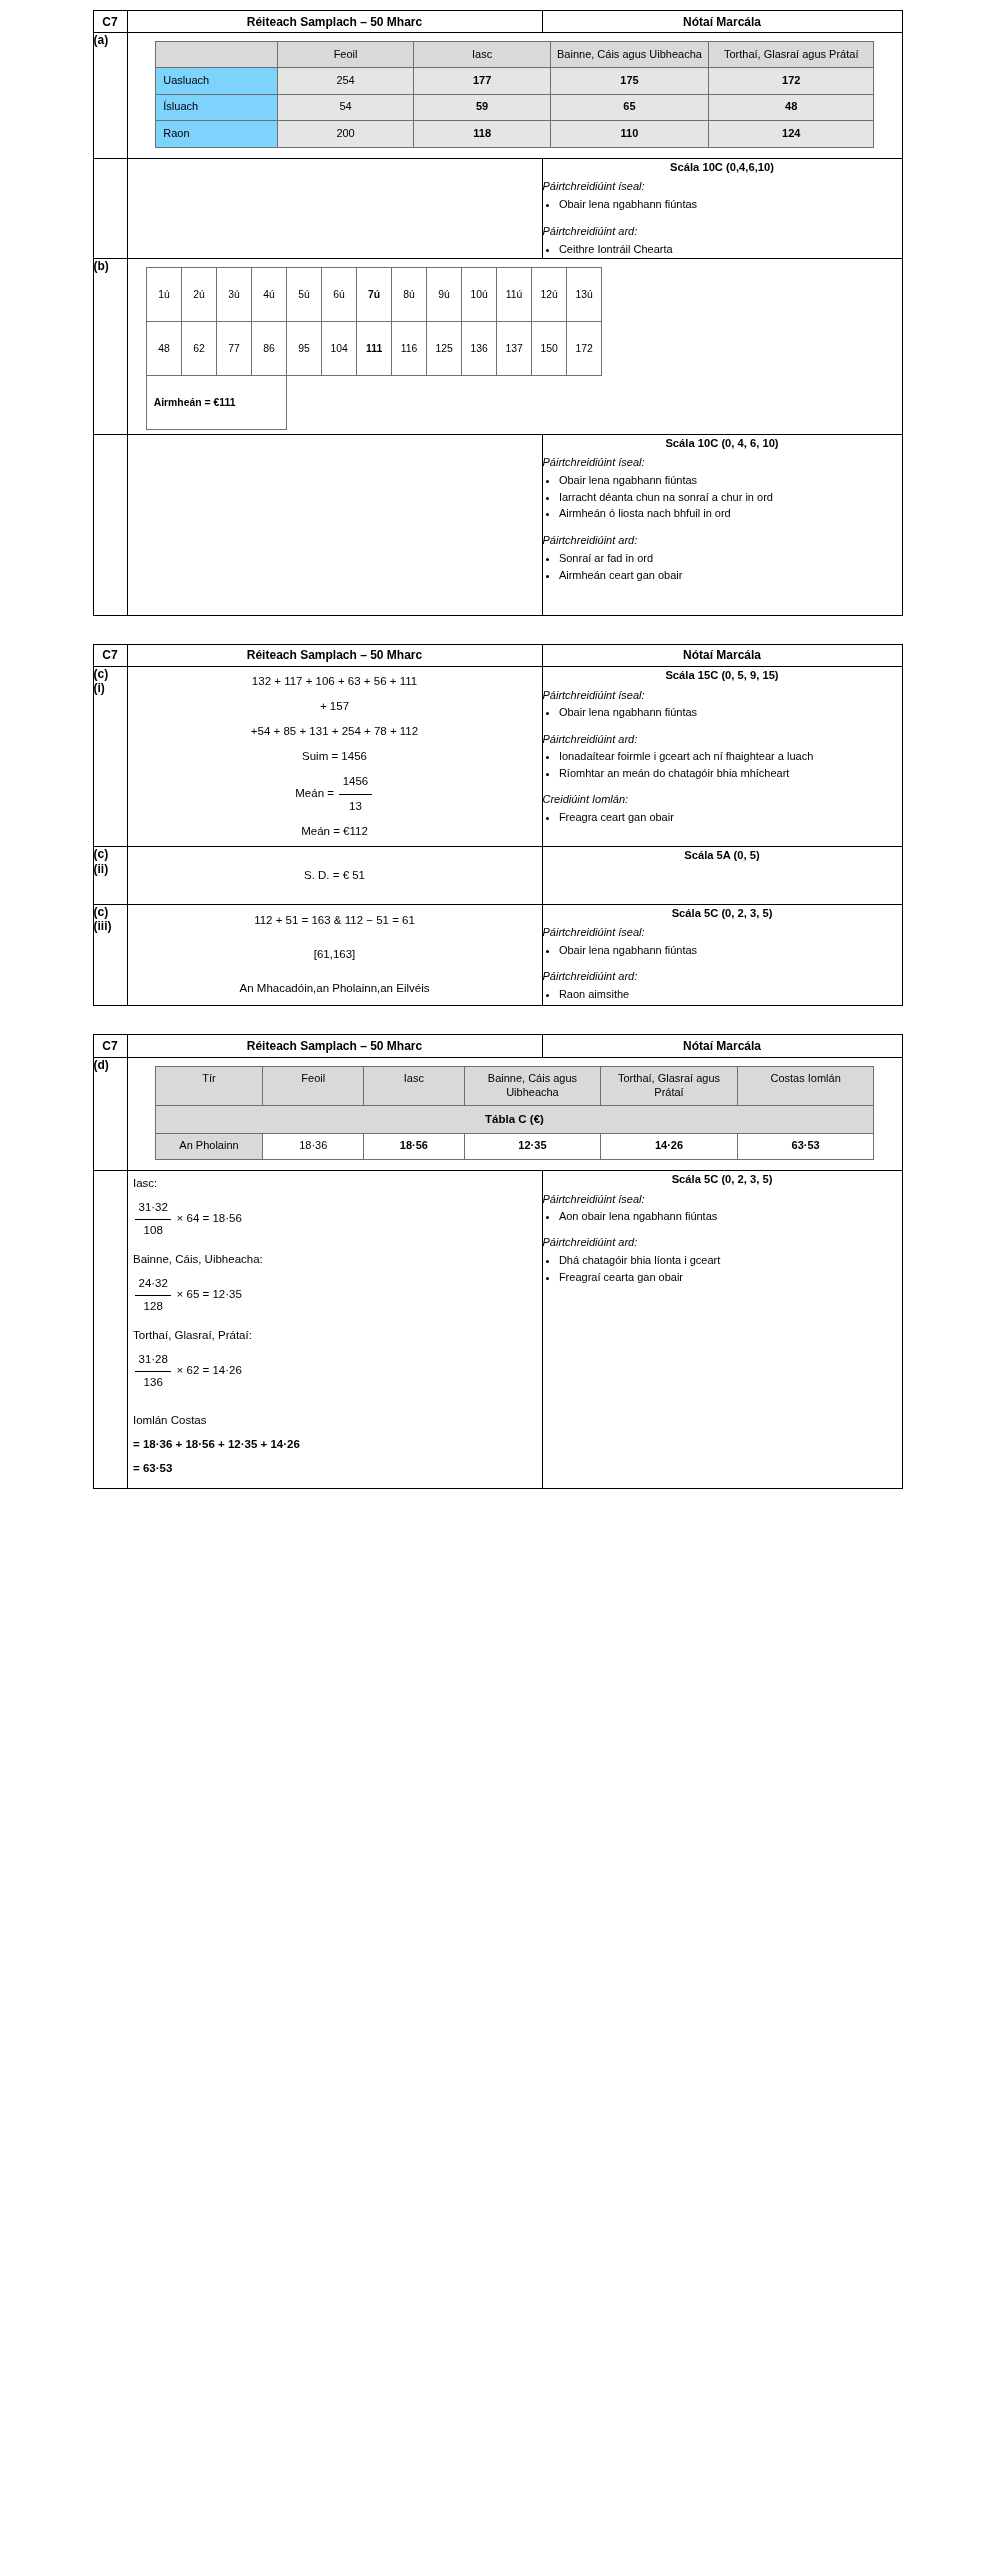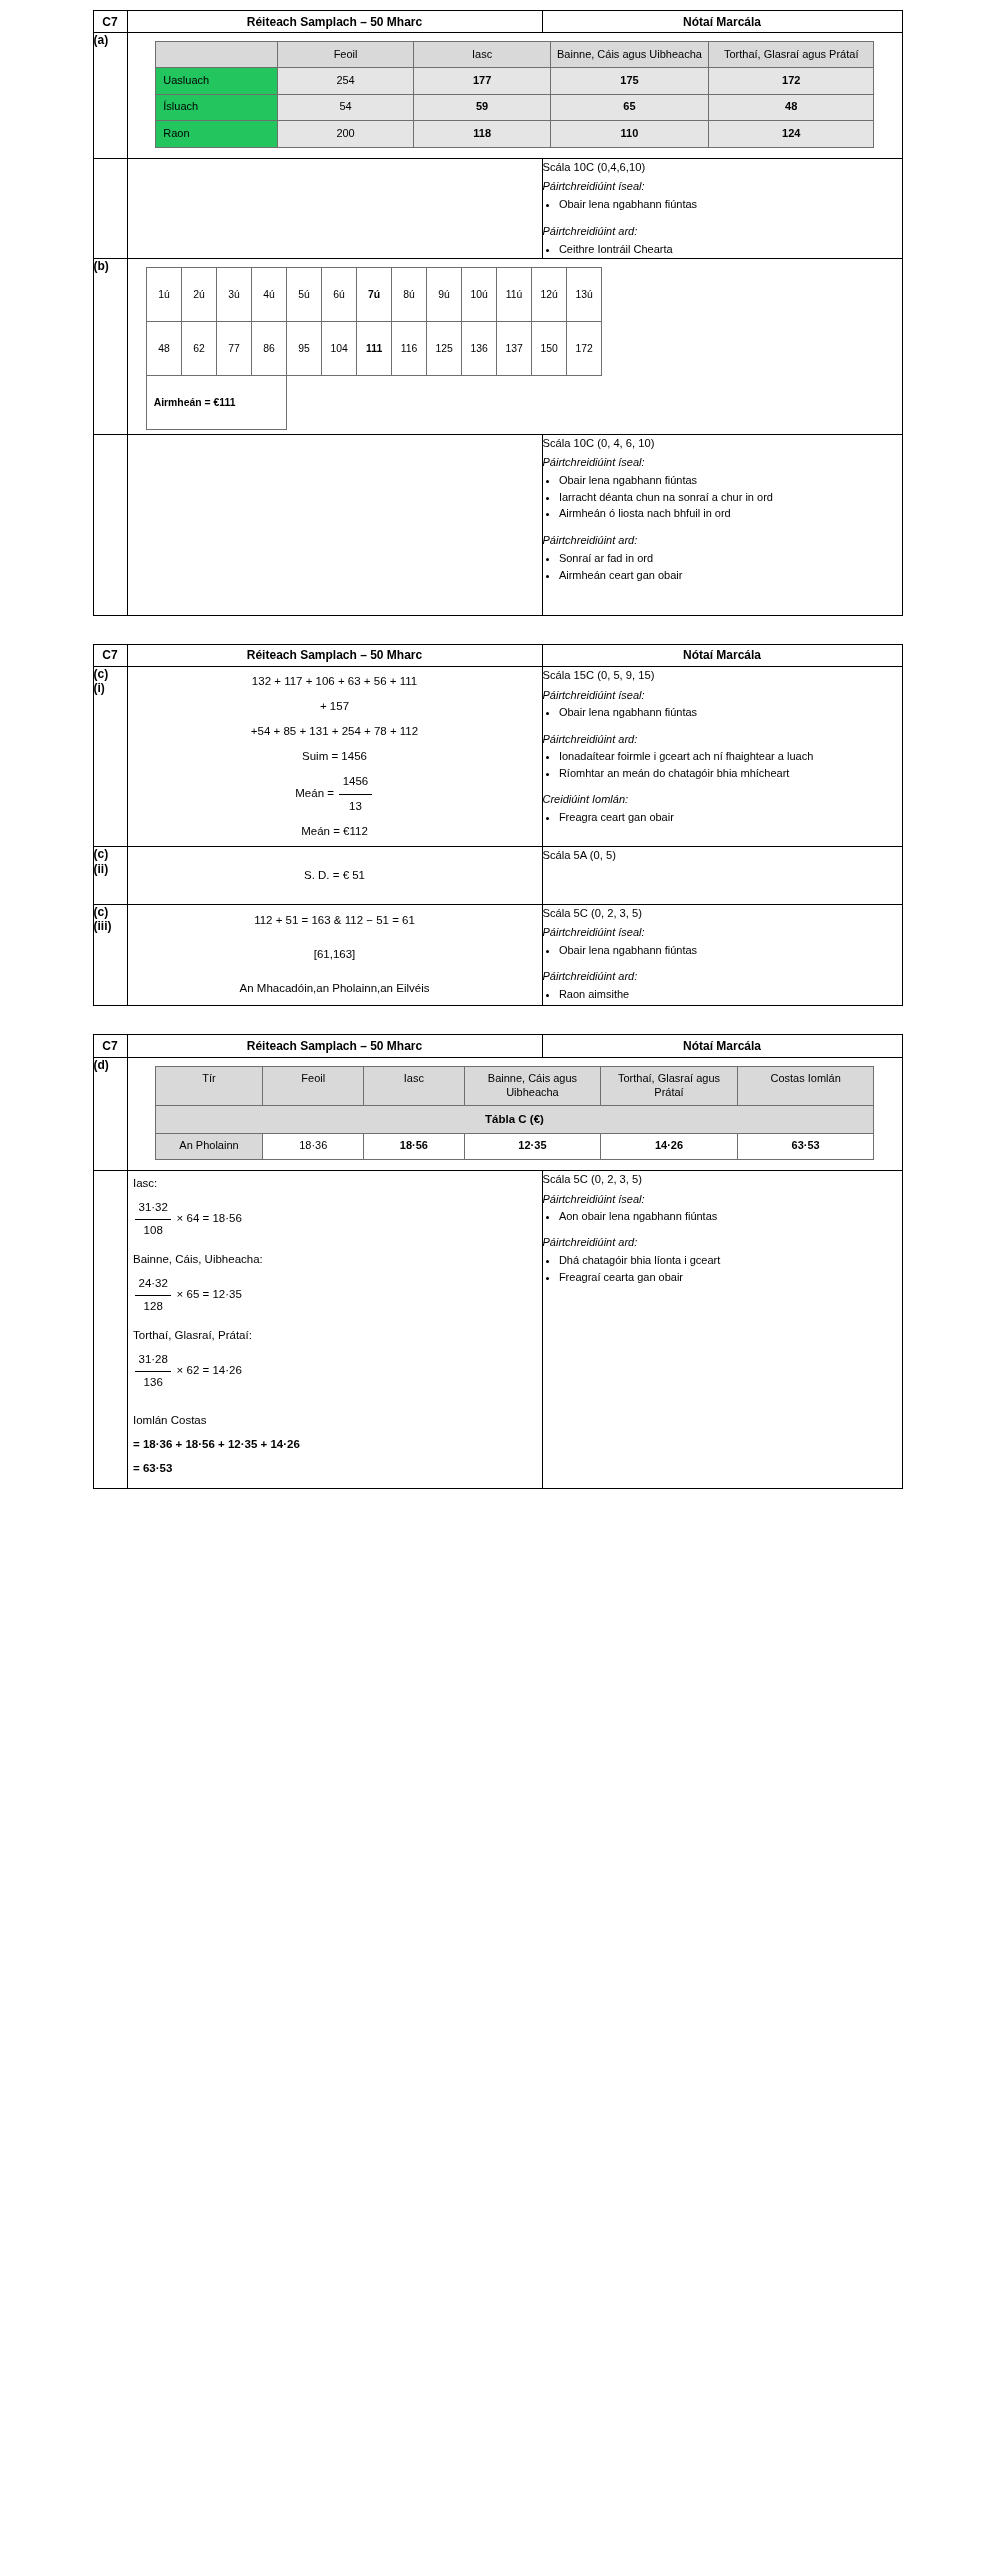--- a/index.html
+++ b/index.html
@@ -60,23 +60,24 @@
     padding: 7.7px 8.7px 8.7px 12px;
     font-size: 11.5px;
     line-height: 1.45;
   }
   .notes-cell {
     padding: 6.6px 7.7px 8.7px 7.7px;
     font-size: 11px;
     line-height: 1.45;
   }
   .notes-title {
-    font-weight: normal;
+    font-weight: bold;
     font-size: 11.2px;
     margin: 0 0 2.2px 0;
+    text-align: center;
   }
   .notes-sub {
     font-style: italic;
     margin: 4.4px 0 1.1px 0;
     font-size: 11px;
   }
   ul.notes-list {
     margin: 0 0 0 0;
     padding-left: 16.4px;
   }
@@ -105,21 +106,21 @@
     font-size: 11.5px;
     padding: 4.4px 2.2px;
   }
   .tbl-b .hcell {
     background: #d9d9d9;
     font-size: 11px;
     padding: 5.5px 3.3px;
     line-height: 1.25;
   }
   .tbl-b .rowlab {
-    background: #22c55e;
+    background: #7dd3fc;
     text-align: left;
     padding-left: 7.7px;
     font-size: 11px;
   }
   .tbl-b .b { font-weight: bold; }
   .tbl-b .plain { background: #e5e5e5; }
 
   
   .tbl-ord {
     border-collapse: collapse;

